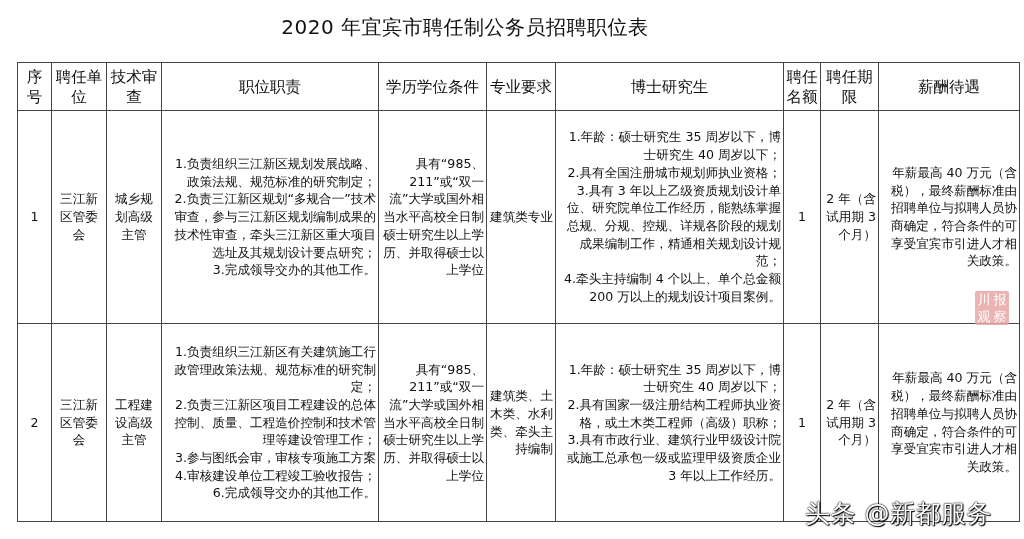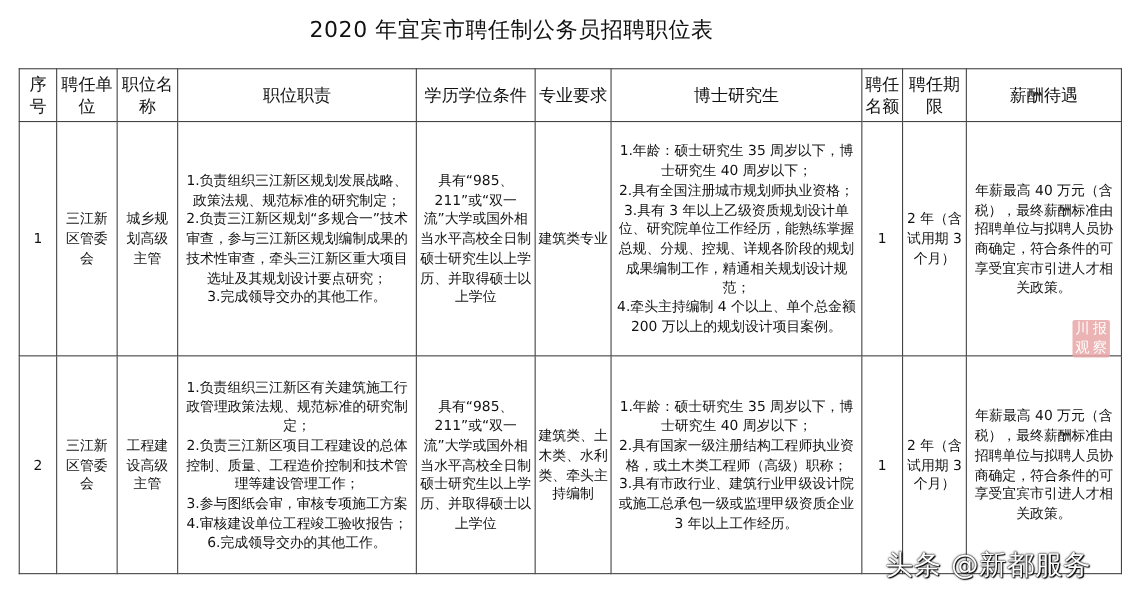--- a/index.html
+++ b/index.html
@@ -28,21 +28,21 @@
     font-weight: normal; font-size: 15.5px; line-height: 20px;
     height: 47px; text-align: center;
   }
   table.jobs td {
     font-size: 12.6px; line-height: 17.7px;
   }
   tr.r1 td { height: 212px; }
   tr.r2 td { height: 197px; }
   .c { text-align: center; font-size: 14px; line-height: 19px; }
   .num { text-align: center; font-size: 16px; }
-  .wrap-left { text-align: center; }
+  .wrap-left { text-align: right; }
   .line { display: block; }
   .watermark {
     position: absolute; left: 805px; top: 497px;
     font-size: 25px; color: #fff;
     text-shadow: 0 0 2px #000, 0 0 1px #000, 1px 1px 1px #000;
     letter-spacing: 0.5px;
   }
   .seal {
     position: absolute; left: 975px; top: 291px;
     width: 34px; height: 34px; background: #e8a6a6;
@@ -68,21 +68,21 @@
     <col style="width:69px">
     <col style="width:228px">
     <col style="width:37px">
     <col style="width:58px">
     <col style="width:141px">
   </colgroup>
   <thead>
     <tr>
       <th>序号</th>
       <th>聘任单位</th>
-      <th>职位名称</th>
+      <th>技术审查</th>
       <th>职位职责</th>
       <th>学历学位条件</th>
       <th>专业要求</th>
       <th>博士研究生</th>
       <th>聘任名额</th>
       <th>聘任期限</th>
       <th>薪酬待遇</th>
     </tr>
   </thead>
   <tbody>

